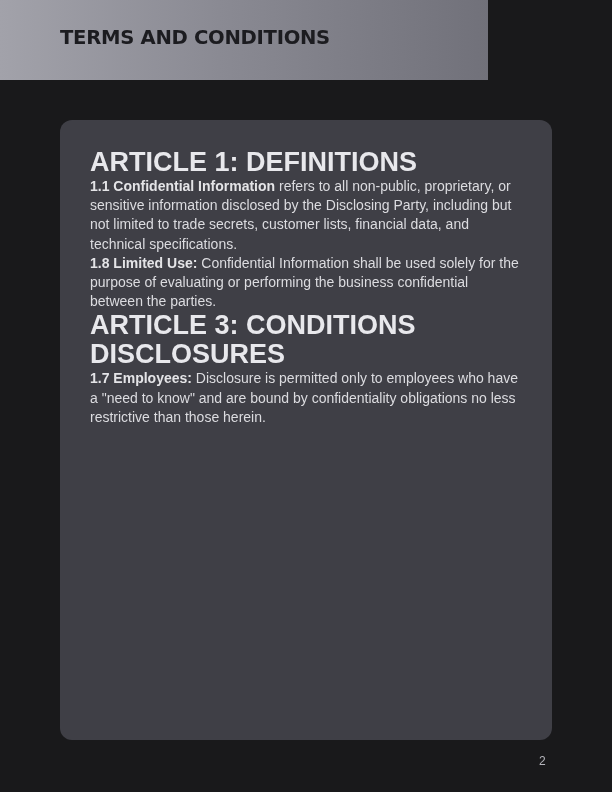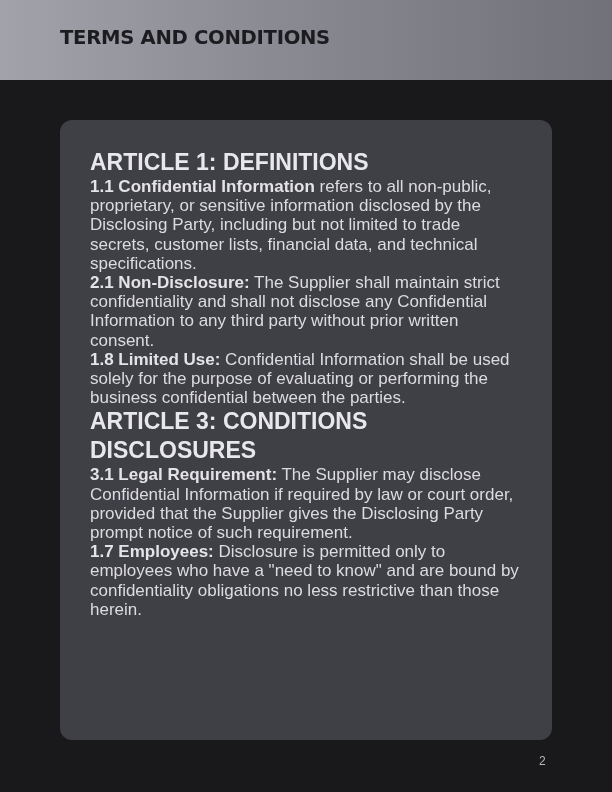--- a/index.html
+++ b/index.html
@@ -10,21 +10,21 @@
       width: 612px;
       height: 792px;
       background: #19191b;
       position: relative;
       overflow: hidden;
       font-family: "Liberation Sans", sans-serif;
     }
     .header {
       position: absolute;
       left: 0; top: 0;
-      width: 612px; height: 80px;
+      width: 488px; height: 80px;
       background: linear-gradient(90deg, #a2a2aa 0%, #8a8a93 45%, #71717a 100%);
     }
     .header-title {
       position: absolute;
       left: 60px; top: 25px;
       font-family: "DejaVu Sans", sans-serif;
       font-weight: bold;
       font-size: 20px;
       letter-spacing: -0.3px;
       color: #1c1c20;
@@ -37,28 +37,28 @@
       width: 492px; height: 620px;
       background: #3f3f46;
       border-radius: 12px;
       box-sizing: border-box;
       padding: 28px 30px 20px 30px;
       color: #e4e4e7;
     }
     .article-title {
       font-family: "Liberation Sans", sans-serif;
       font-weight: bold;
-      font-size: 23px;
+      font-size: 27px;
       line-height: 29px;
       color: #e8e8ec;
       margin: 0;
     }
     .clause {
       font-family: "Liberation Sans", sans-serif;
-      font-size: 17px;
+      font-size: 14px;
       line-height: 19.2px;
       color: #dcdce0;
       margin: 0;
     }
     .clause .lbl {
       font-weight: bold;
       color: #e4e4e7;
     }
     .page-number {
       position: absolute;
@@ -76,25 +76,23 @@
 </div>
 
 <div class="card">
 
   <section>
     <h2 class="article-title">ARTICLE 1: DEFINITIONS</h2>
     <p class="clause"><span class="lbl">1.1 Confidential Information</span><span> refers to all non-public, proprietary, or sensitive information disclosed by the Disclosing Party, including but not limited to trade secrets, customer lists, financial data, and technical specifications.</span></p>
   </section>
 
   <section>
-    <p class="clause"><span class="lbl">2.1 Non-Disclosure:</span><span> The Supplier shall maintain strict confidentiality and shall not disclose any Confidential Information to any third party without prior written consent.</span></p>
     <p class="clause"><span class="lbl">1.8 Limited Use:</span><span> Confidential Information shall be used solely for the purpose of evaluating or performing the business confidential between the parties.</span></p>
   </section>
 
   <section>
     <h2 class="article-title">ARTICLE 3: CONDITIONS DISCLOSURES</h2>
-    <p class="clause"><span class="lbl">3.1 Legal Requirement:</span><span> The Supplier may disclose Confidential Information if required by law or court order, provided that the Supplier gives the Disclosing Party prompt notice of such requirement.</span></p>
     <p class="clause"><span class="lbl">1.7 Employees:</span><span> Disclosure is permitted only to employees who have a "need to know" and are bound by confidentiality obligations no less restrictive than those herein.</span></p>
   </section>
 
 </div>
 
 <div class="page-number">2</div>
 
 </body></html>

